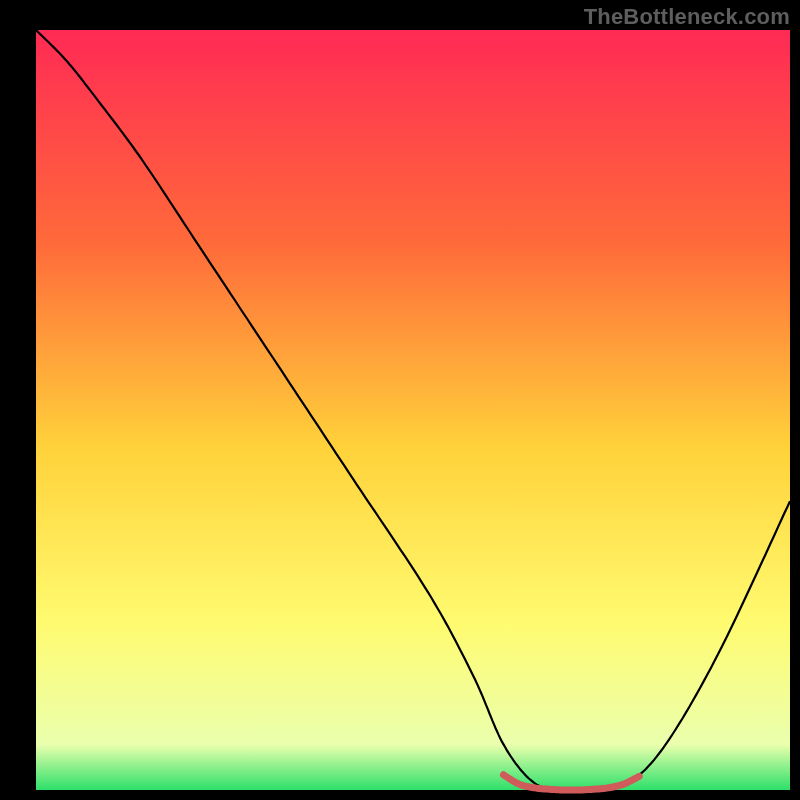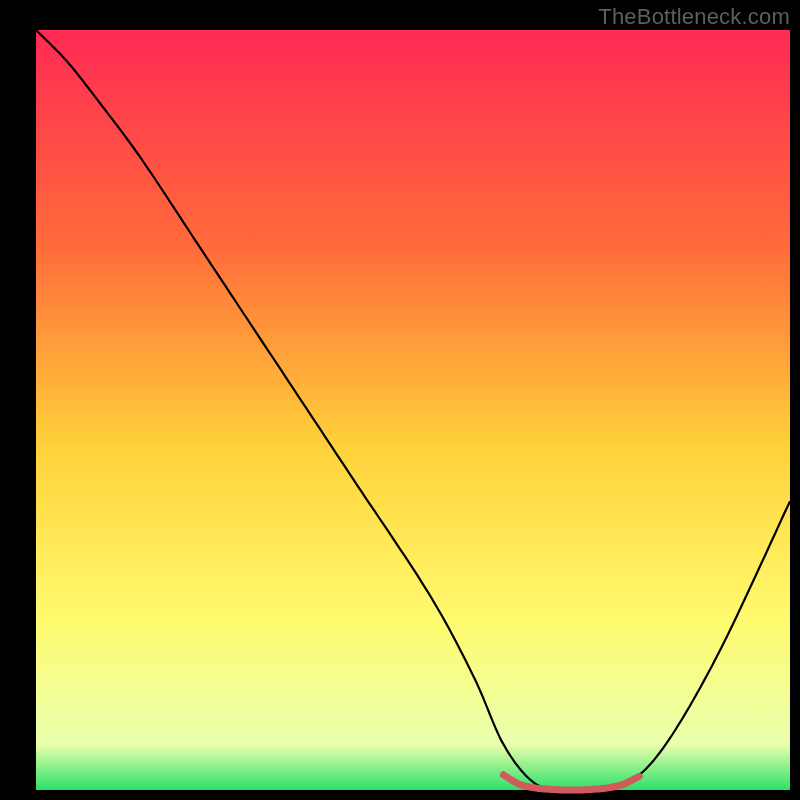--- a/index.html
+++ b/index.html
@@ -16,21 +16,21 @@
     width: 800px;
     height: 800px;
     background: #000;
   }
   .watermark {
     position: absolute;
     top: 4px;
     right: 10px;
     color: #5e5e5e;
     font-size: 22px;
-    font-weight: normal;
+    font-weight: bold;
     letter-spacing: 0.2px;
     z-index: 20;
   }
   svg {
     position: absolute;
     left: 0;
     top: 0;
   }
 </style>
 </head>

